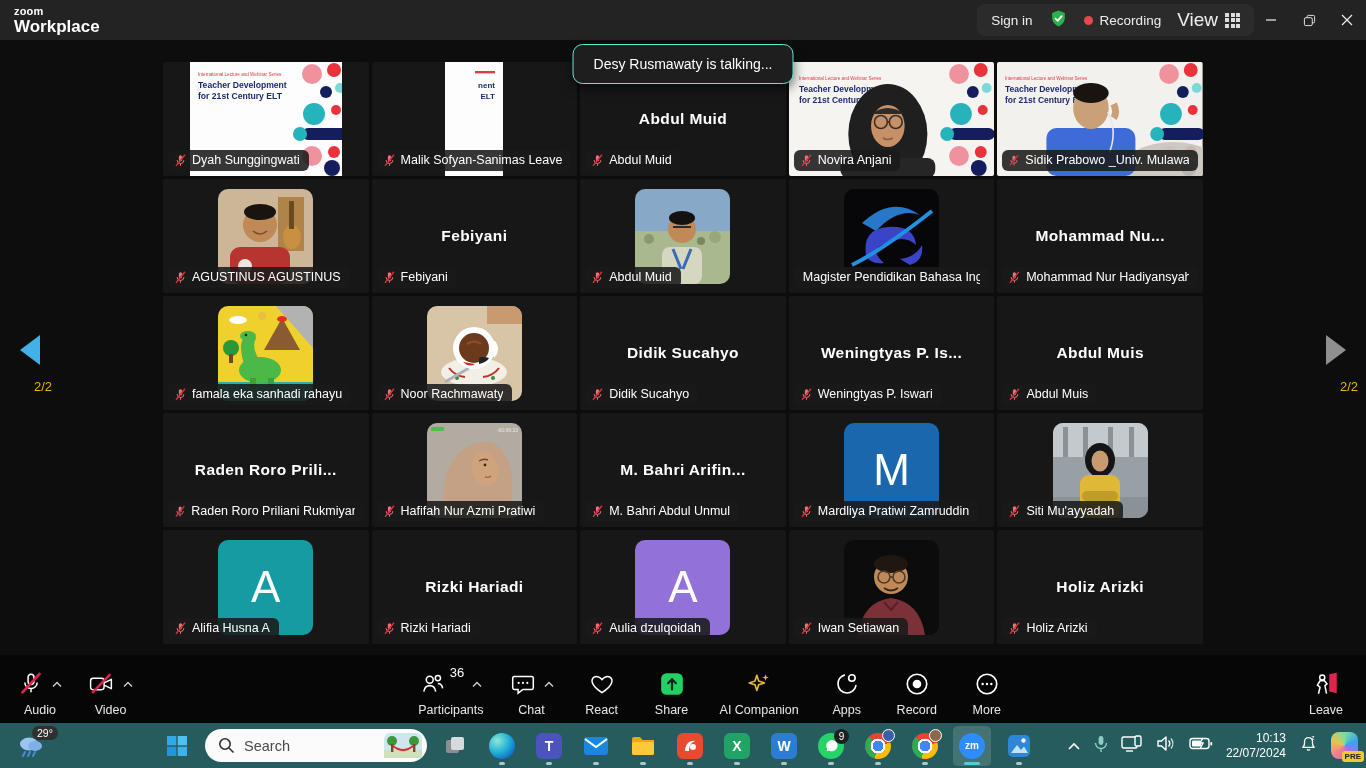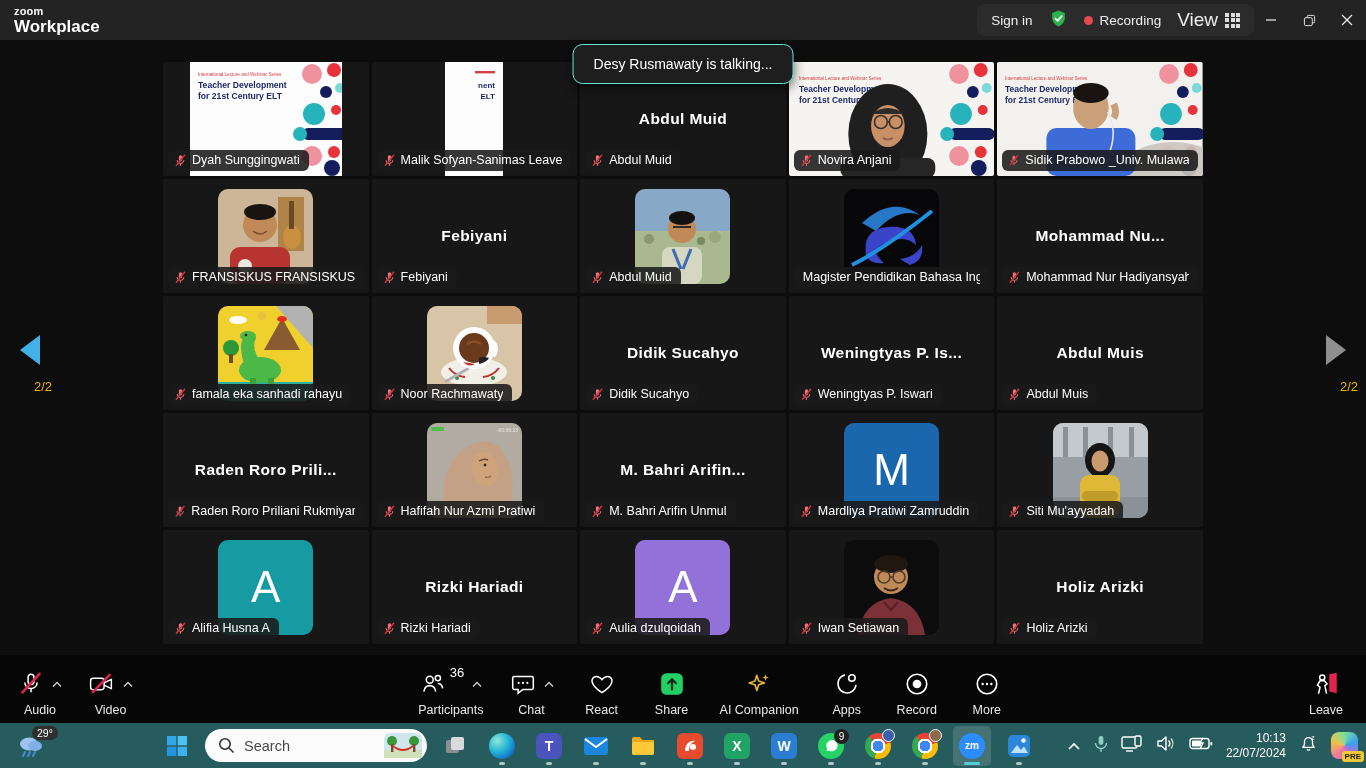--- a/index.html
+++ b/index.html
@@ -307,21 +307,21 @@
       <circle cx="27" cy="77" r="7" fill="#ece8e0"></circle>
           </svg>
         </div>
         <div class="nameplate ">
           <svg width="13" height="13" viewBox="0 0 16 16">
   <rect x="6" y="1.5" width="4" height="7.5" rx="2" fill="#e8747c"></rect>
   <path d="M3.8 7.5a4.2 4.2 0 0 0 8.4 0" stroke="#e8747c" stroke-width="1.2" fill="none"></path>
   <line x1="8" y1="12" x2="8" y2="14.5" stroke="#e8747c" stroke-width="1.2"></line>
   <line x1="2.5" y1="14.5" x2="13.5" y2="1" stroke="#d8303c" stroke-width="1.8"></line>
           </svg>
-          <span>FRANSISKUS FRANSISKUS</span>
+          <span>AGUSTINUS AGUSTINUS</span>
         </div>
       </div>
       <div class="tile">
         <div class="cname">Febiyani</div>
         <div class="nameplate ">
           <svg width="13" height="13" viewBox="0 0 16 16">
   <rect x="6" y="1.5" width="4" height="7.5" rx="2" fill="#e8747c"></rect>
   <path d="M3.8 7.5a4.2 4.2 0 0 0 8.4 0" stroke="#e8747c" stroke-width="1.2" fill="none"></path>
   <line x1="8" y1="12" x2="8" y2="14.5" stroke="#e8747c" stroke-width="1.2"></line>
   <line x1="2.5" y1="14.5" x2="13.5" y2="1" stroke="#d8303c" stroke-width="1.8"></line>
@@ -512,21 +512,21 @@
       </div>
       <div class="tile">
         <div class="cname">M. Bahri Arifin...</div>
         <div class="nameplate ">
           <svg width="13" height="13" viewBox="0 0 16 16">
   <rect x="6" y="1.5" width="4" height="7.5" rx="2" fill="#e8747c"></rect>
   <path d="M3.8 7.5a4.2 4.2 0 0 0 8.4 0" stroke="#e8747c" stroke-width="1.2" fill="none"></path>
   <line x1="8" y1="12" x2="8" y2="14.5" stroke="#e8747c" stroke-width="1.2"></line>
   <line x1="2.5" y1="14.5" x2="13.5" y2="1" stroke="#d8303c" stroke-width="1.8"></line>
           </svg>
-          <span>M. Bahri Arifin Unmul</span>
+          <span>M. Bahri Abdul Unmul</span>
         </div>
       </div>
       <div class="tile">
         <div class="avatar" style="background:#1a67ad">
           <span class="initial">M</span>
         </div>
         <div class="nameplate ">
           <svg width="13" height="13" viewBox="0 0 16 16">
   <rect x="6" y="1.5" width="4" height="7.5" rx="2" fill="#e8747c"></rect>
   <path d="M3.8 7.5a4.2 4.2 0 0 0 8.4 0" stroke="#e8747c" stroke-width="1.2" fill="none"></path>

